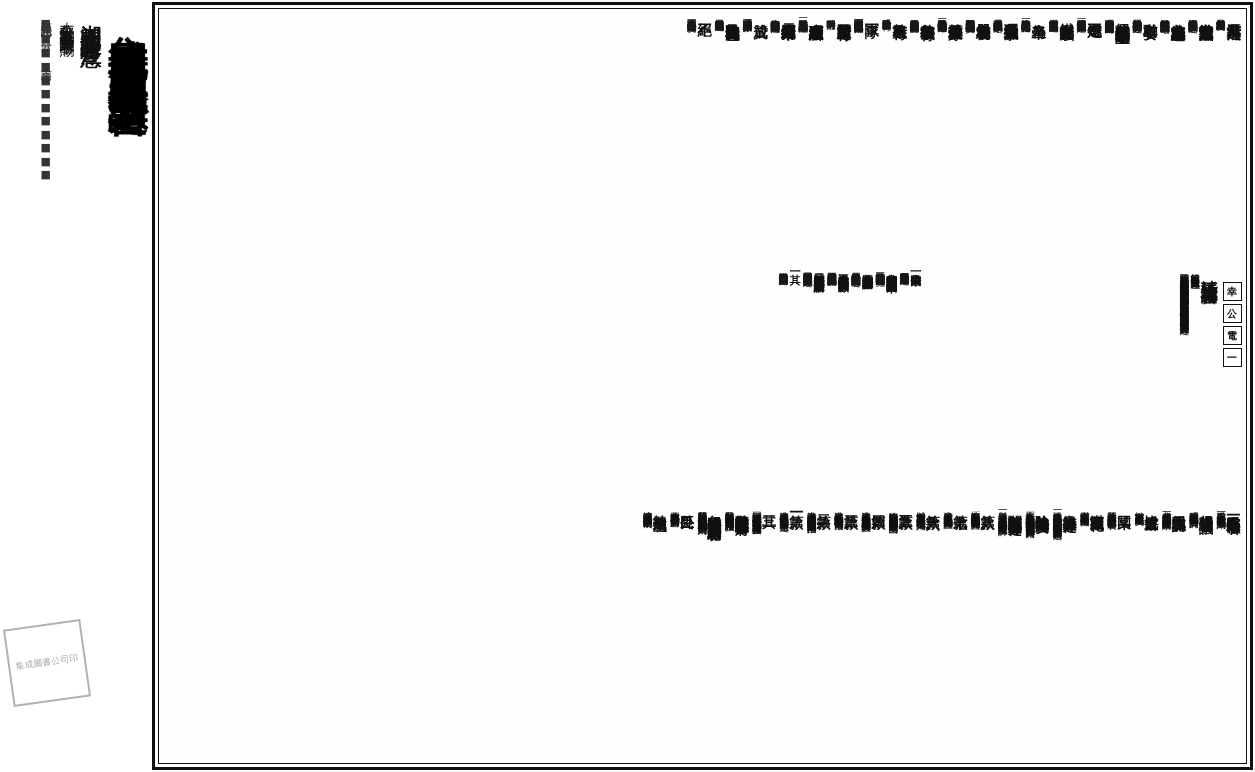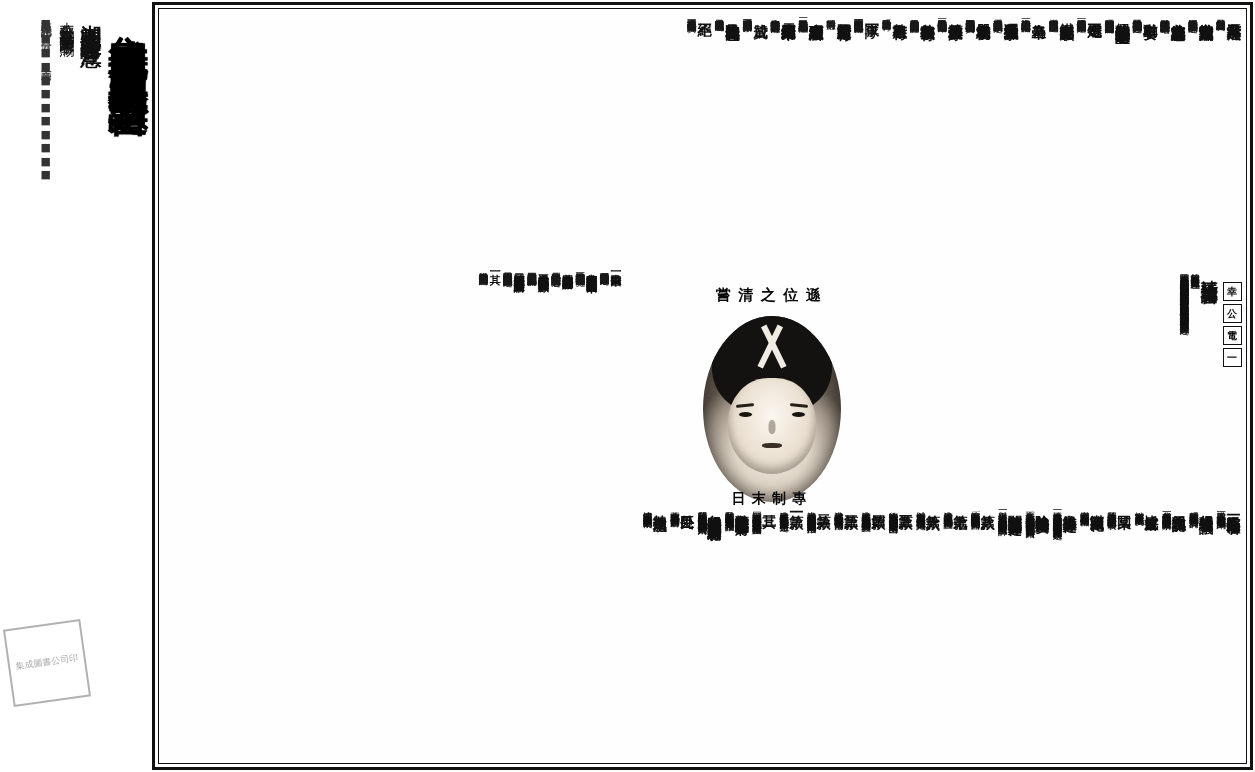--- a/index.html
+++ b/index.html
@@ -450,34 +450,20 @@
           <div class="seal-box">幸</div>
           <div class="seal-box">公</div>
           <div class="seal-box">電</div>
           <div class="seal-box">一</div>
         </div>
         <div class="vt ehead">清廷遜位詔書</div>
         <div class="vt ebody">接前報中之國民公報所載全文照錄如左</div>
         <div class="vt ebody">前因民軍起事各省響應九夏沸騰生靈塗炭特命袁世凱遣員與民軍代表討論大局議開國會公決政體兩月以來尚無確當辦法南北暌隔彼此相持商輟於塗士露於野徒以國體一日不決故民生一日不安今全國人民心理多傾向共和南中各省既倡議於前北方諸將亦主張於後人心所向天命可知予亦何忍因一姓之尊榮拂兆民之好惡</div>
       </div>
 
-      <div id="portrait-wrap">
-        <div id="portrait-caption-top">嘗清之位遜</div>
-        <div id="oval">
-          <div class="cap-part a"></div>
-          <div class="cap-part b"></div>
-          <div class="brow l"></div>
-          <div class="brow r"></div>
-          <div class="eye l"></div>
-          <div class="eye r"></div>
-          <div class="nose"></div>
-          <div class="mouth"></div>
-        </div>
-        <div id="portrait-caption-bottom">日末制專</div>
-      </div>
 
       <div id="mid-left-cols">
         <div class="hcol">
           <div class="vt sub">一大中華民國</div>
           <div class="vt body">予與皇帝得以退處寬閒優遊歲月長受國民之優禮親見郅治之告成豈不懿歟</div>
         </div>
         <div class="hcol">
           <div class="vt sub">安的共漢滿蒙回藏五族完全領土為一大中華民國</div>
           <div class="vt body">總期人民安堵海宇乂安仍合滿漢蒙回藏五族完全領土為一大中華民國予與皇帝得以退處寬閒</div>
         </div>

